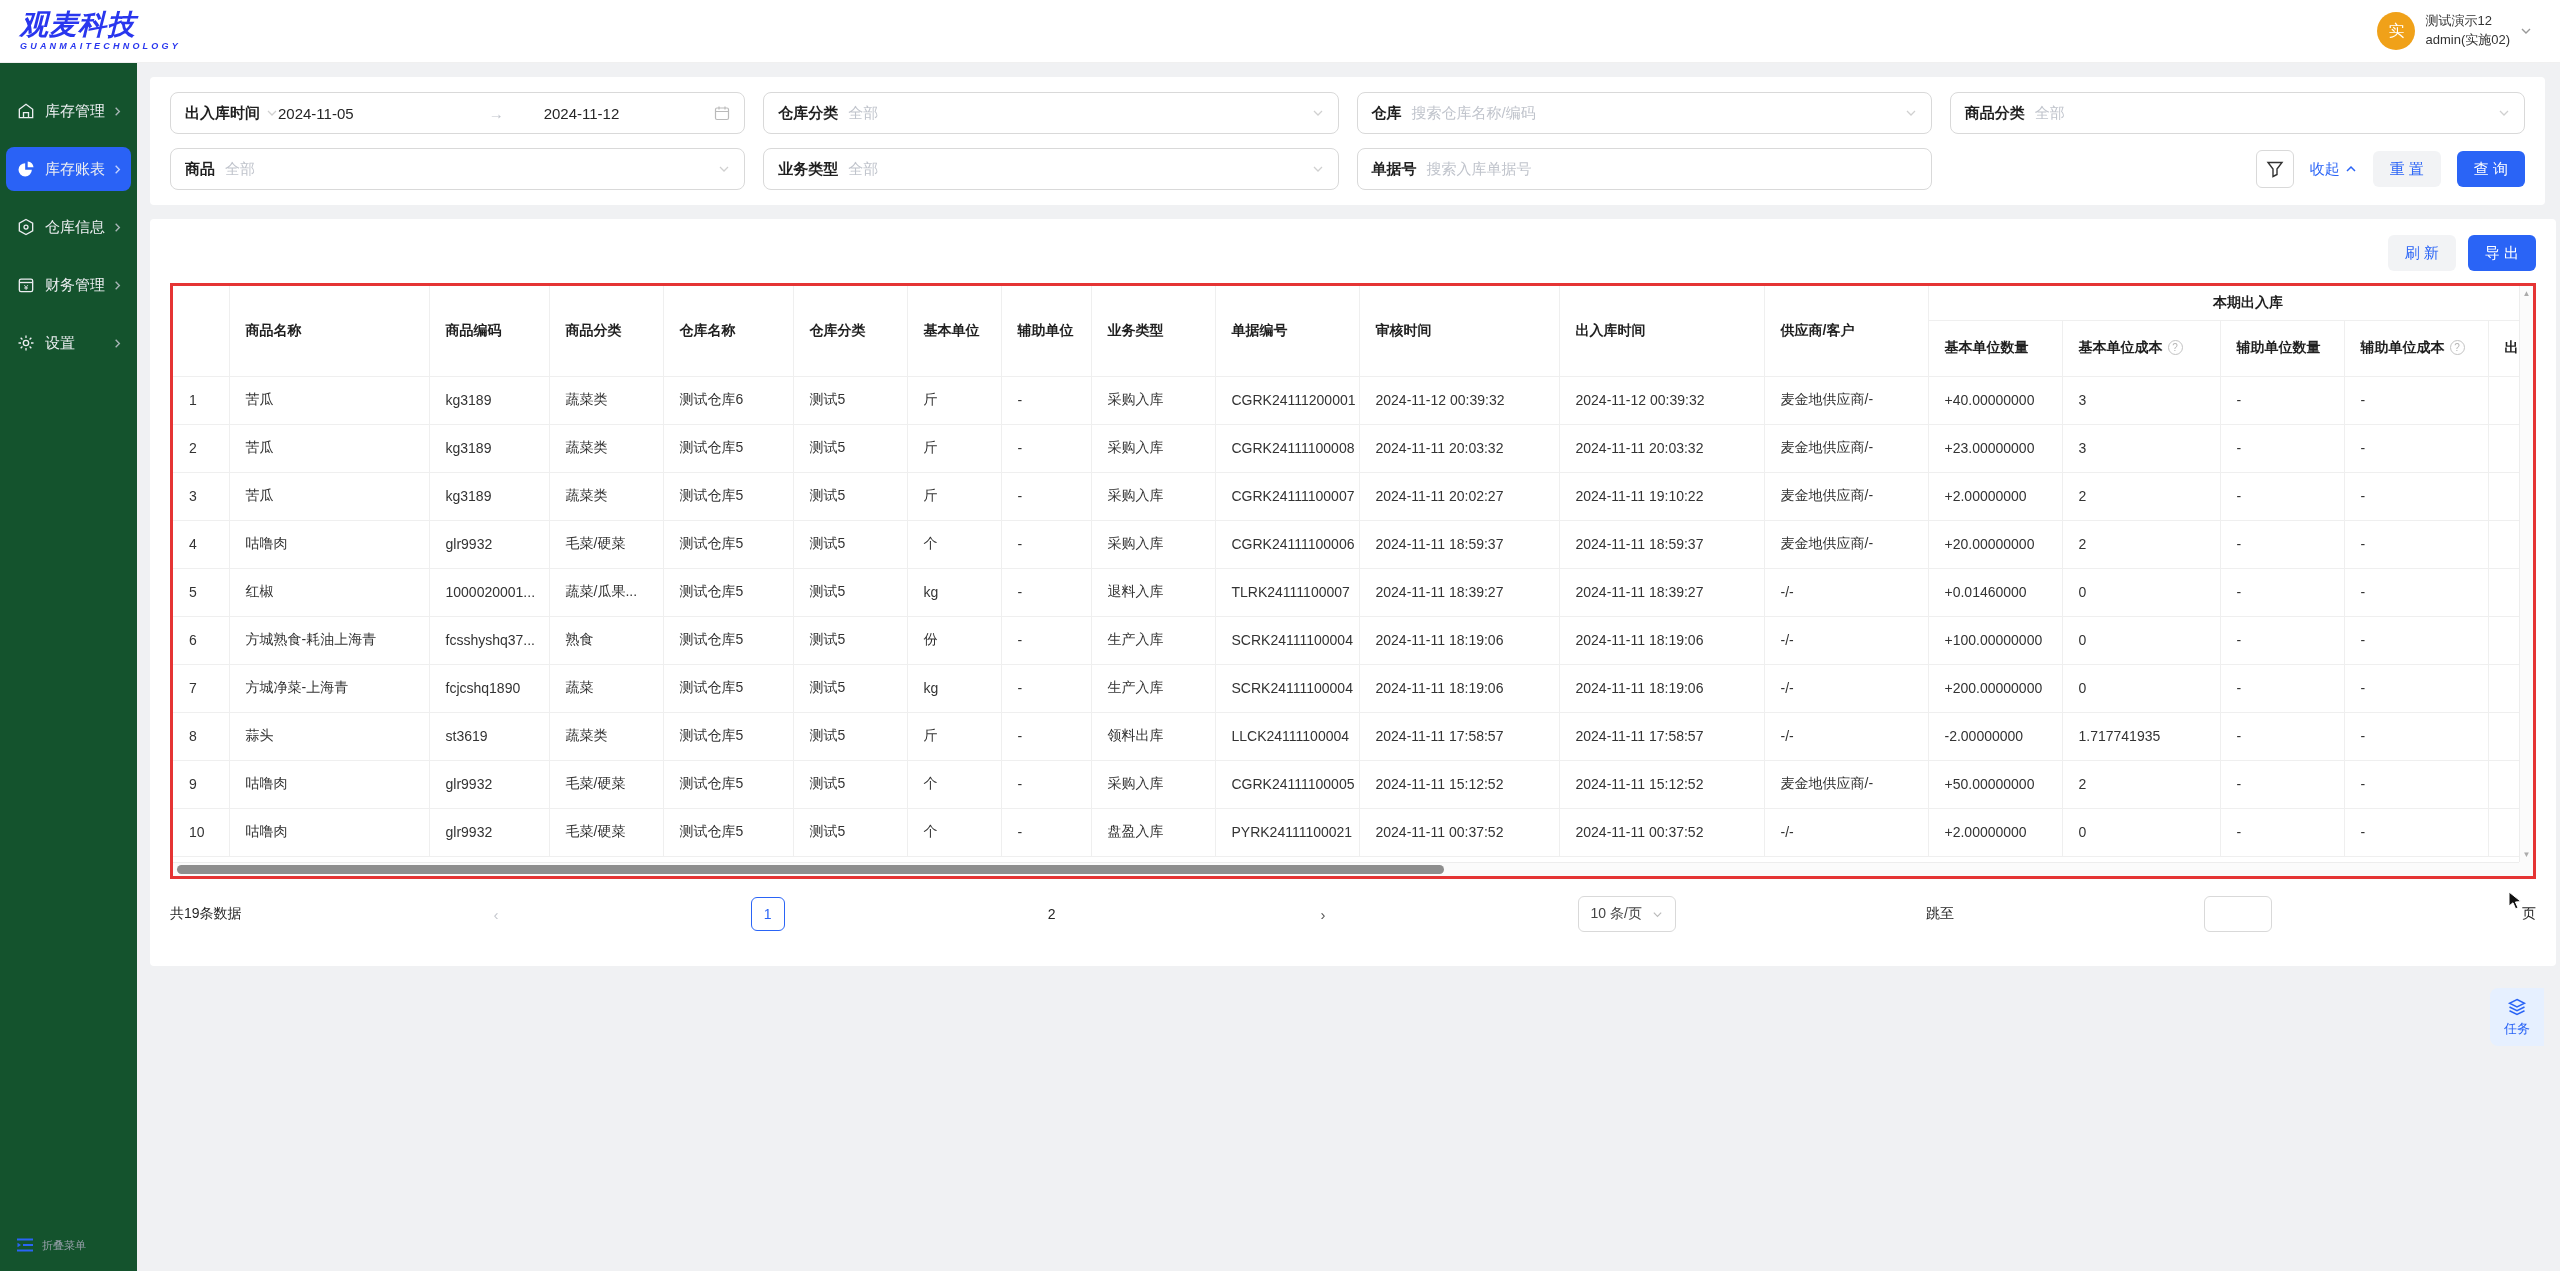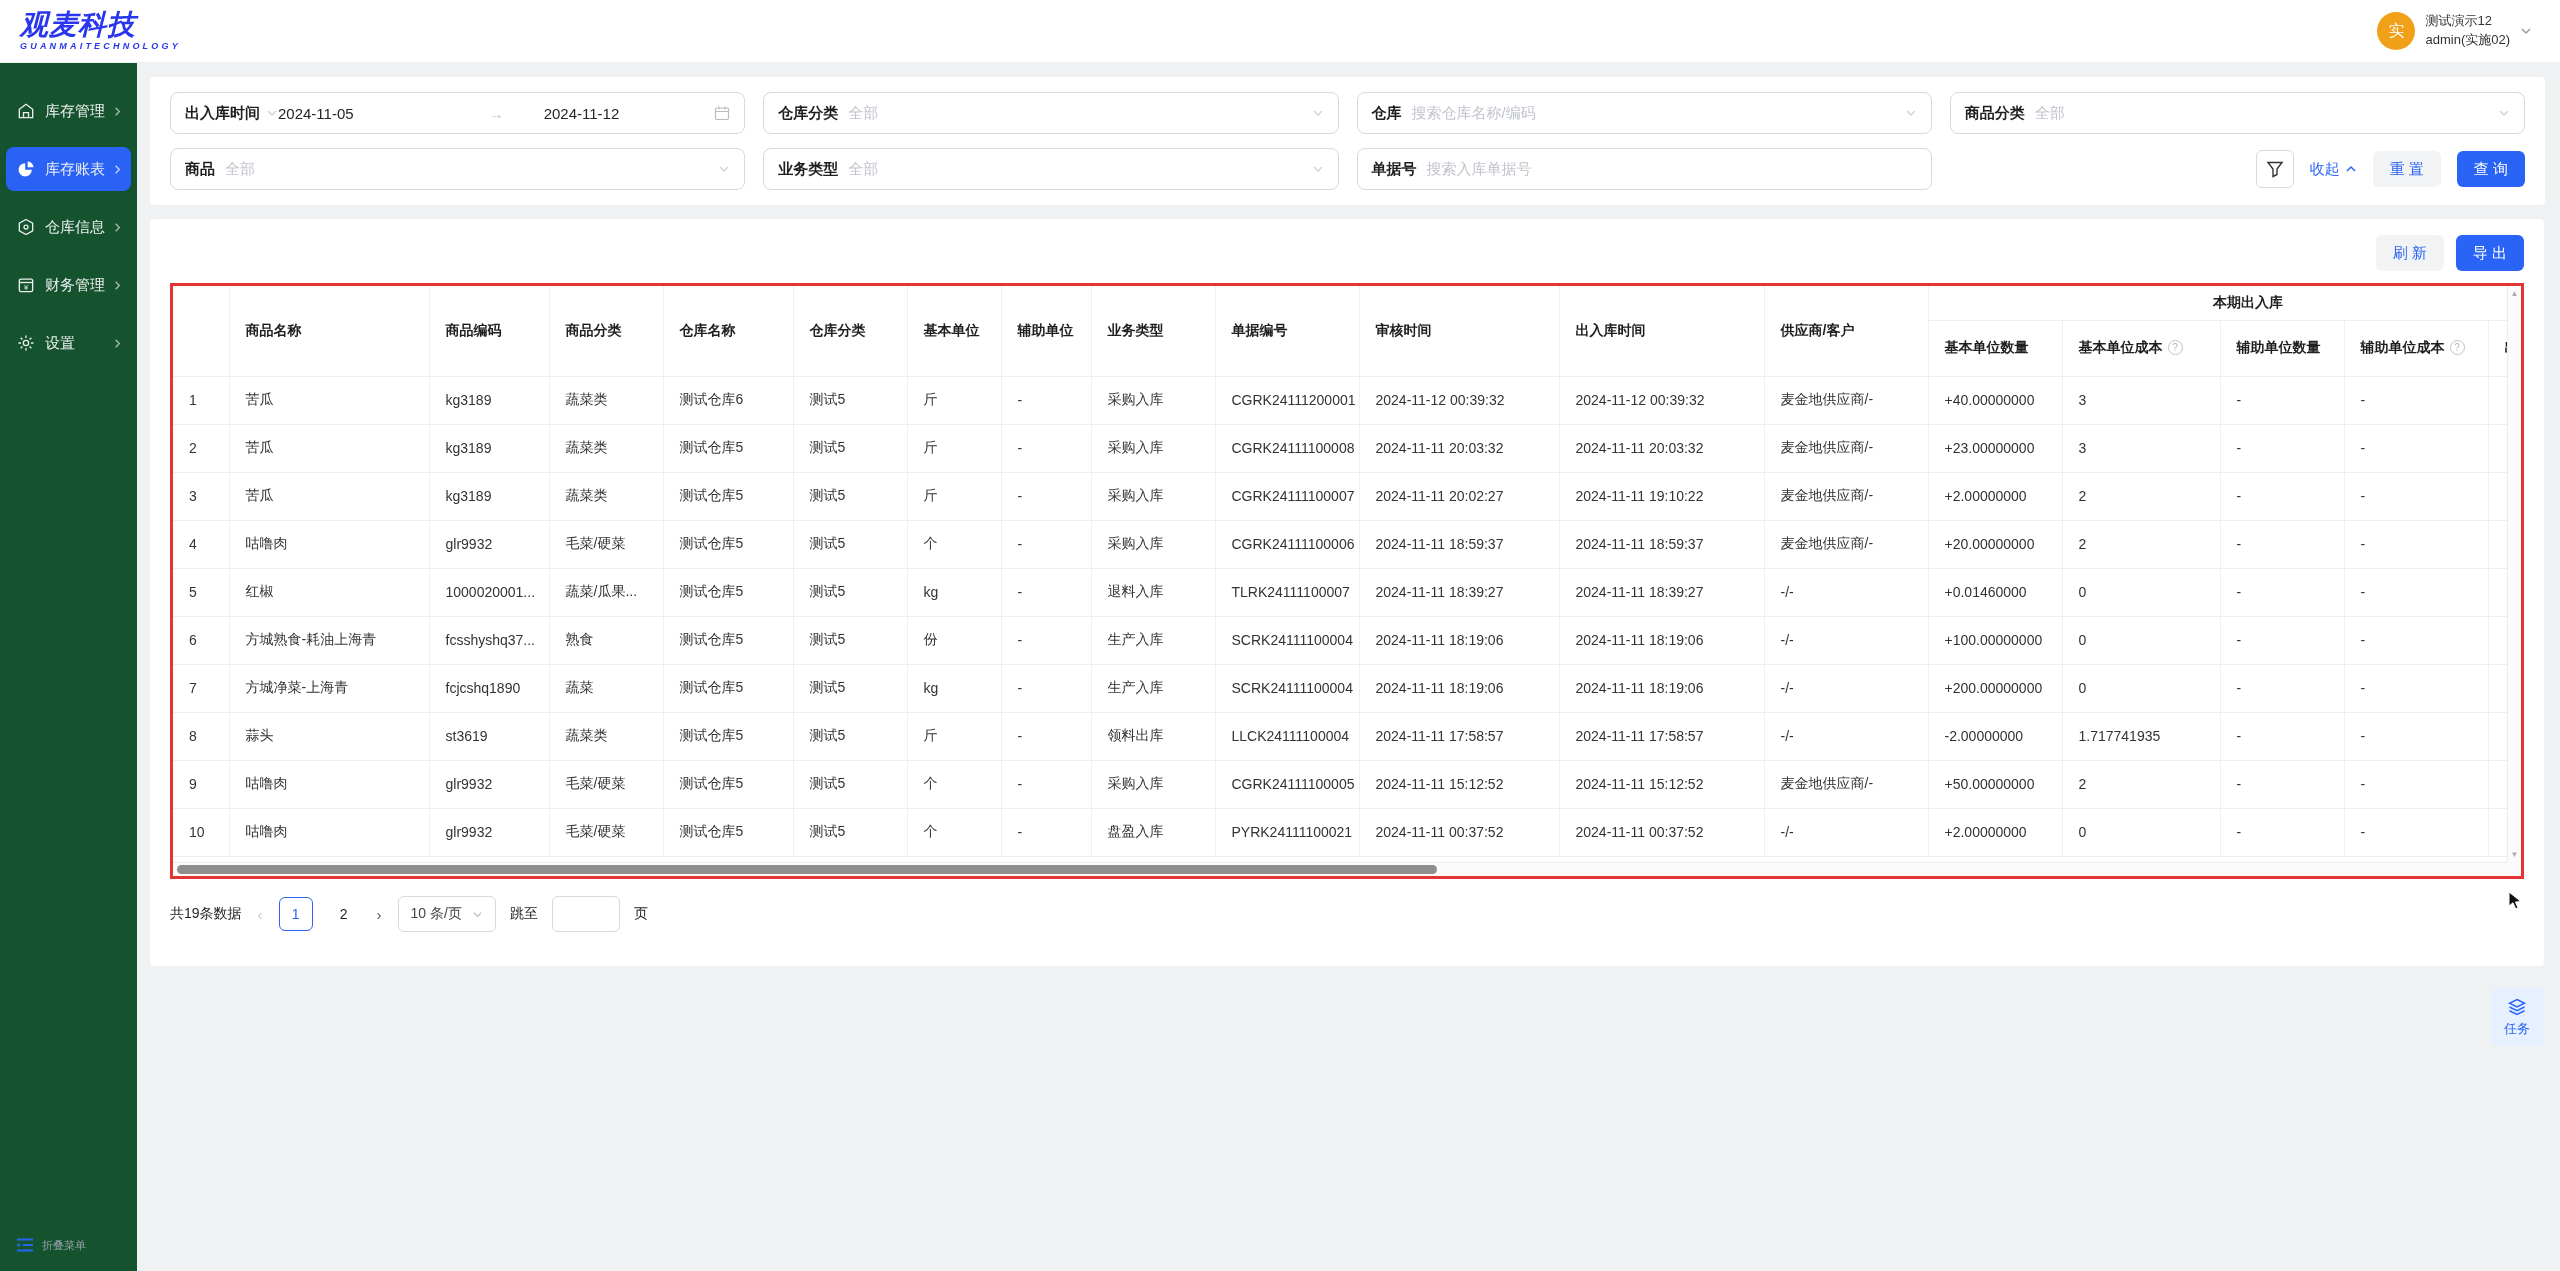--- a/index.html
+++ b/index.html
@@ -45,21 +45,21 @@
   .date-arrow { color:#c0c4cc; margin:0 40px; }
   .cal-icon { width:16px; height:16px; opacity:.4; }
   .factions { display:flex; align-items:center; justify-content:flex-end; gap:16px; }
   .funnel-btn { width:38px; height:38px; border:1px solid #d9d9d9; border-radius:6px; background:#fff; display:flex; align-items:center; justify-content:center; cursor:pointer; }
   .link-collapse { color:#2a64f6; font-size:15px; display:flex; align-items:center; gap:5px; cursor:pointer; }
   .btn { height:36px; padding:0 17px; border-radius:6px; font-size:15px; border:none; cursor:pointer; white-space:nowrap; }
   .btn-light { background:#f2f3f5; color:#2a64f6; }
   .btn-primary { background:#2a64f6; color:#fff; }
 
   
-  .content-card { background:#fff; border-radius:4px; margin:14px 16px 0 13px; padding:16px 20px 34px 20px; }
+  .content-card { background:#fff; border-radius:4px; margin:14px 4px 0 13px; padding:16px 20px 34px 20px; }
   .toolbar { display:flex; justify-content:flex-end; gap:12px; margin-bottom:12px; }
 
   .table-frame { border:3px solid #e53434; height:596px; position:relative; overflow:hidden; background:#fff; }
   .table-clip { position:absolute; top:0; left:0; right:14px; bottom:14px; overflow:hidden; }
   table.report { border-collapse:collapse; table-layout:fixed; width:2395px; font-size:14px; }
   table.report th, table.report td { border-right:1px solid #efefef; border-bottom:1px solid #efefef; text-align:left; padding:0 16px; white-space:nowrap; overflow:hidden; }
   table.report thead th { font-weight:bold; color:#1f1f1f; background:#fff; }
   table.report thead tr.grp th { height:34px; }
   table.report thead tr.sub th, table.report thead th[rowspan] { height:56px; }
   table.report thead th.gtitle { text-align:center; }
@@ -68,21 +68,21 @@
   td.num-pos { color:#f5483d; }
   td.num-neg { color:#45b821; }
   .help-ic { display:inline-block; width:15px; height:15px; border:1px solid #c3c3c3; border-radius:50%; color:#b5b5b5; font-size:10px; line-height:13px; text-align:center; font-weight:normal; margin-left:5px; vertical-align:1px; }
 
   .vsb { position:absolute; top:0; right:0; bottom:14px; width:14px; background:#fbfbfb; border-left:1px solid #ededed; display:flex; flex-direction:column; justify-content:space-between; align-items:center; padding:3px 0; color:#ababab; font-size:8px; }
   .hsb { position:absolute; left:0; right:14px; bottom:0; height:14px; background:#fbfbfb; border-top:1px solid #ededed; }
   .hsb-thumb { position:absolute; left:4px; top:2px; height:9px; width:54%; background:#8e8e8e; border-radius:5px; cursor:pointer; }
   .sb-corner { position:absolute; right:0; bottom:0; width:14px; height:14px; background:#fbfbfb; }
 
   
-  .pager { display:flex; align-items:center; justify-content:flex-start; gap:14px; margin-top:17px; font-size:14px; color:#262626; }
+  .pager { display:flex; align-items:center; justify-content:space-between; gap:14px; margin-top:17px; font-size:14px; color:#262626; }
   .pg-arrow { color:#c5c8ce; font-size:15px; cursor:pointer; padding:0 2px; }
   .pg-arrow.next { color:#555; }
   .pg-num { min-width:34px; height:34px; display:flex; align-items:center; justify-content:center; border-radius:6px; cursor:pointer; }
   .pg-num.cur { border:1px solid #2a64f6; color:#2a64f6; }
   .pg-size { border:1px solid #d9d9d9; border-radius:6px; height:36px; display:flex; align-items:center; gap:10px; padding:0 12px; color:#444; cursor:pointer; }
   .pg-jump-input { width:68px; height:36px; border:1px solid #d9d9d9; border-radius:6px; }
 
   
   .task-fab { position:absolute; right:16px; top:988px; width:54px; height:58px; background:#e6f0ff; border-radius:8px 0 0 8px; display:flex; flex-direction:column; align-items:center; justify-content:center; gap:3px; color:#2a64f6; font-size:13px; cursor:pointer; z-index:7; }
 

